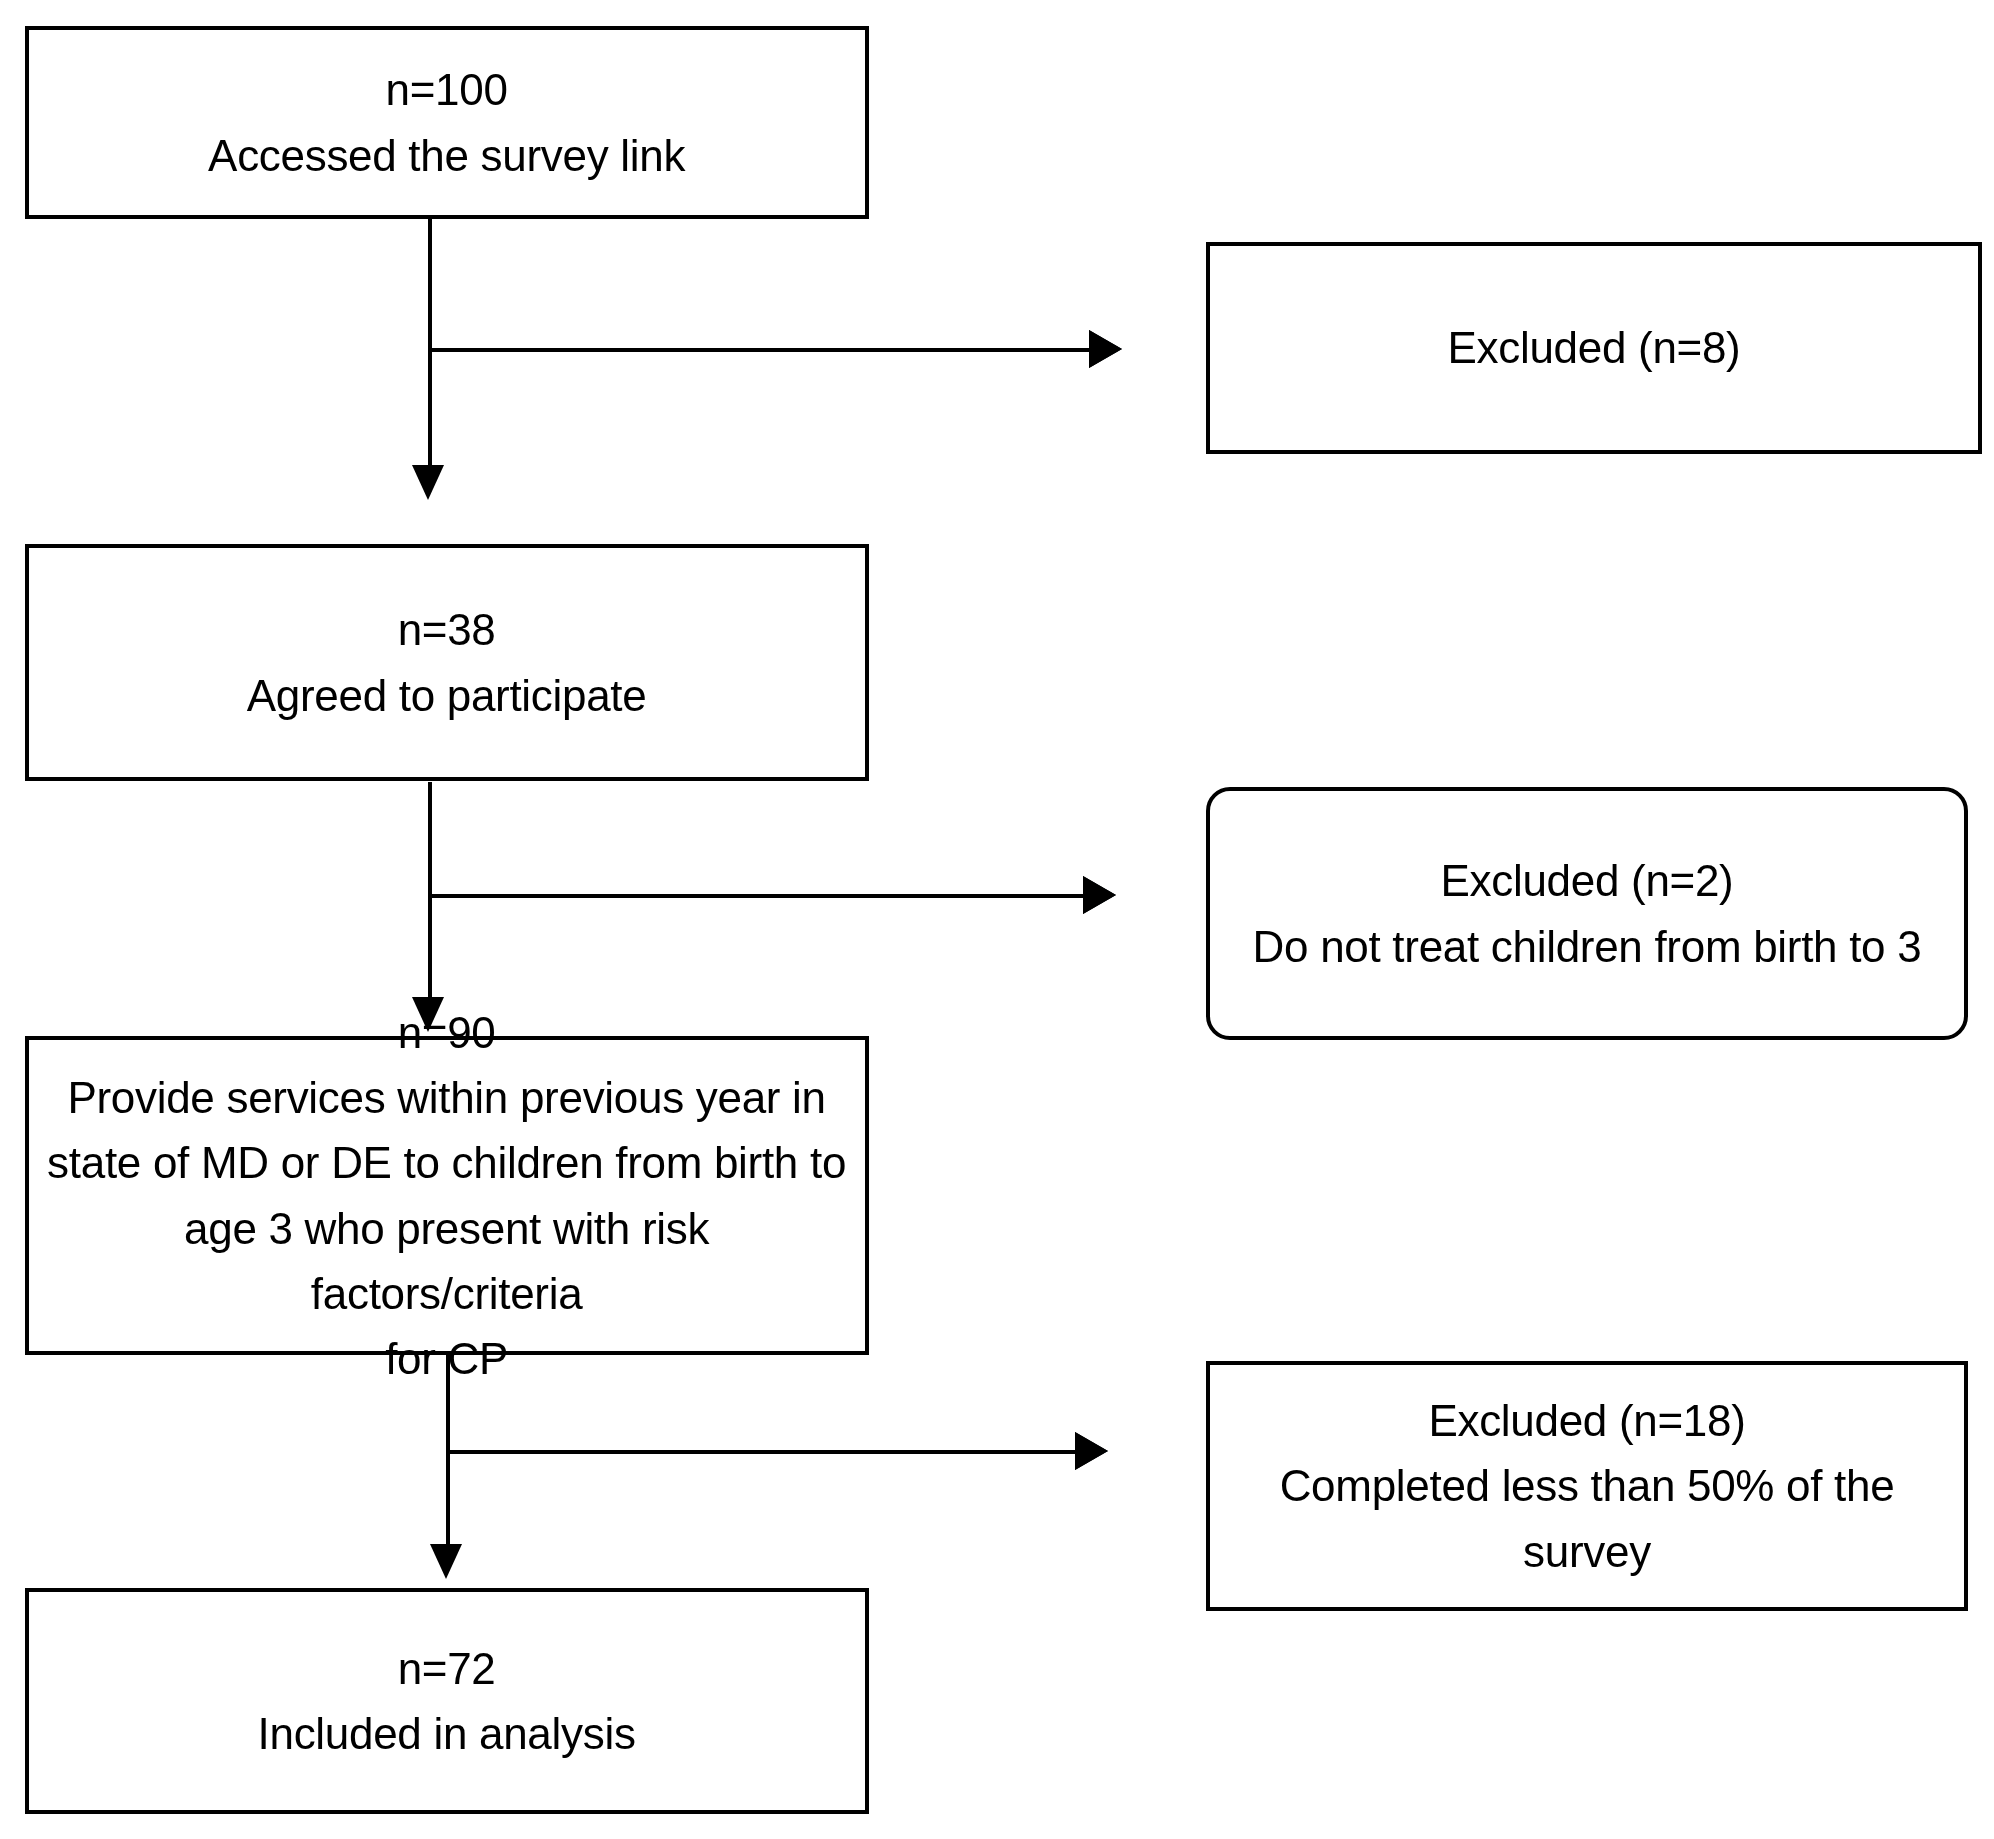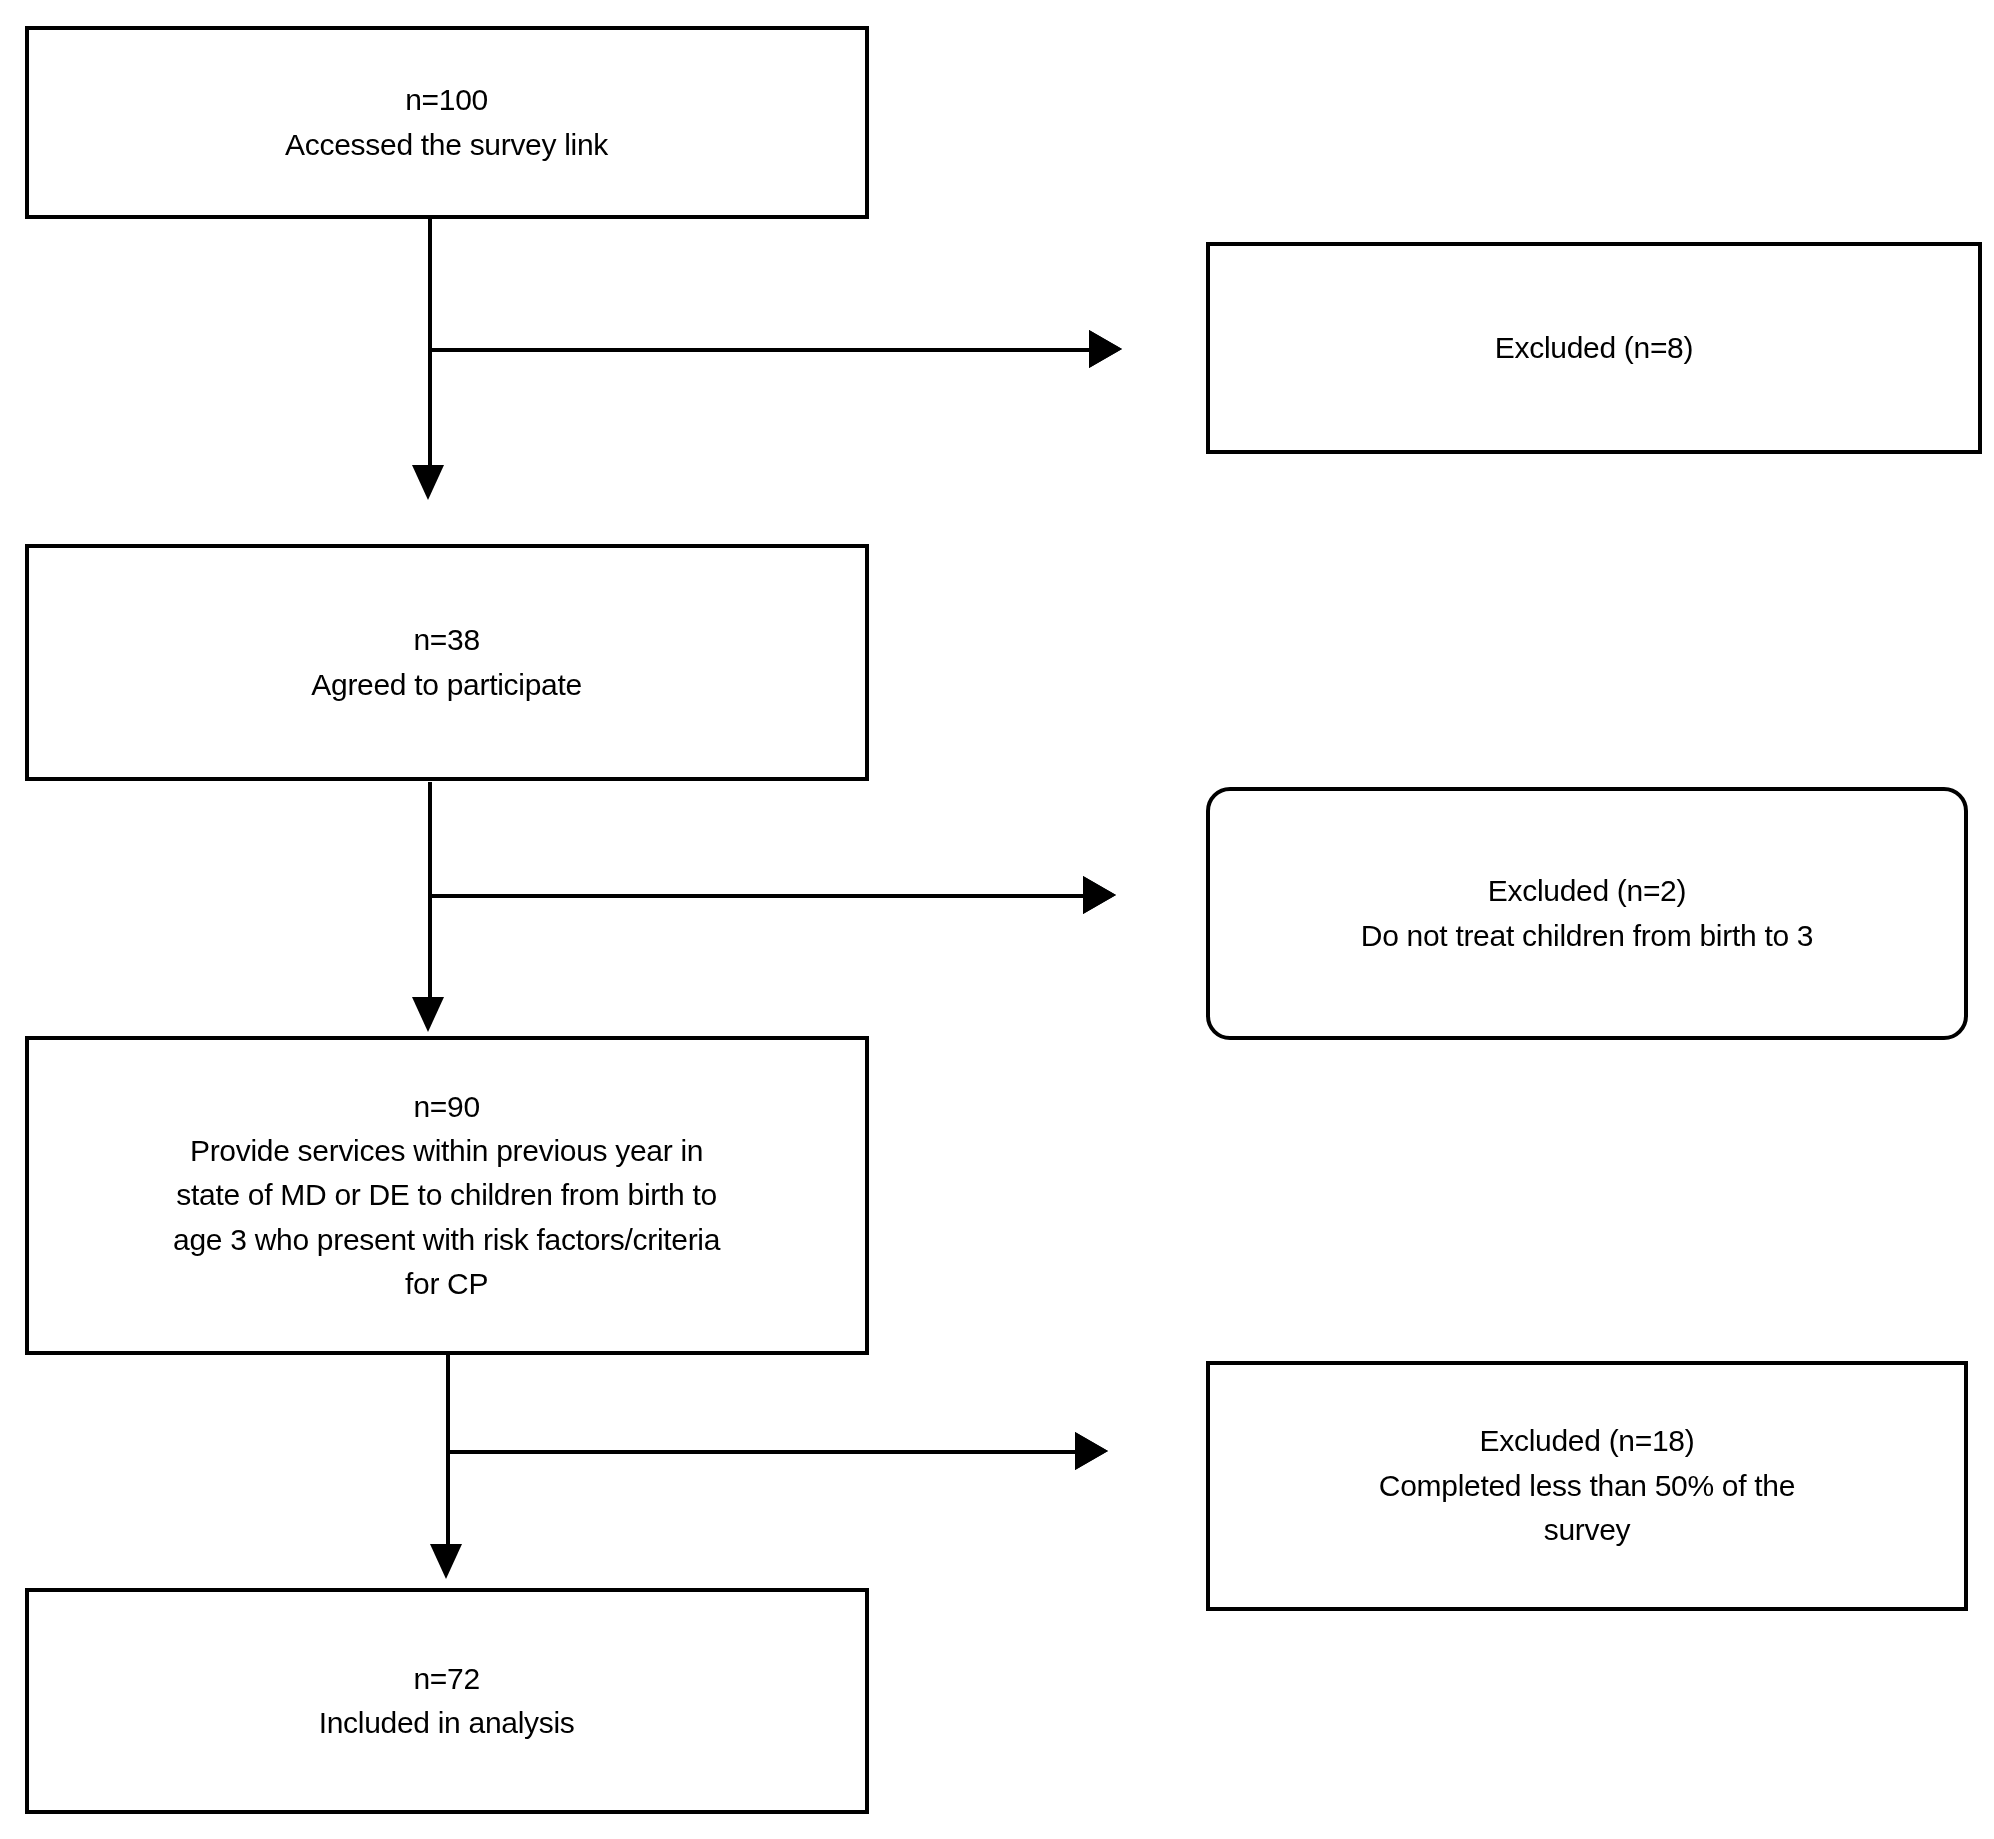--- a/index.html
+++ b/index.html
@@ -21,21 +21,21 @@
     position: absolute;
     box-sizing: border-box;
     border: 4.5px solid #000000;
     background: #ffffff;
     display: flex;
     flex-direction: column;
     align-items: center;
     justify-content: center;
     text-align: center;
     color: #000000;
-    font-size: 30px;
+    font-size: 44px;
     line-height: 1.48;
     letter-spacing: -0.3px;
     font-family: "Liberation Sans", "DejaVu Sans", sans-serif;
     padding: 0 17px;
   }
   .node .line {
     display: block;
     white-space: nowrap;
   }
   .node.wrap .line {

